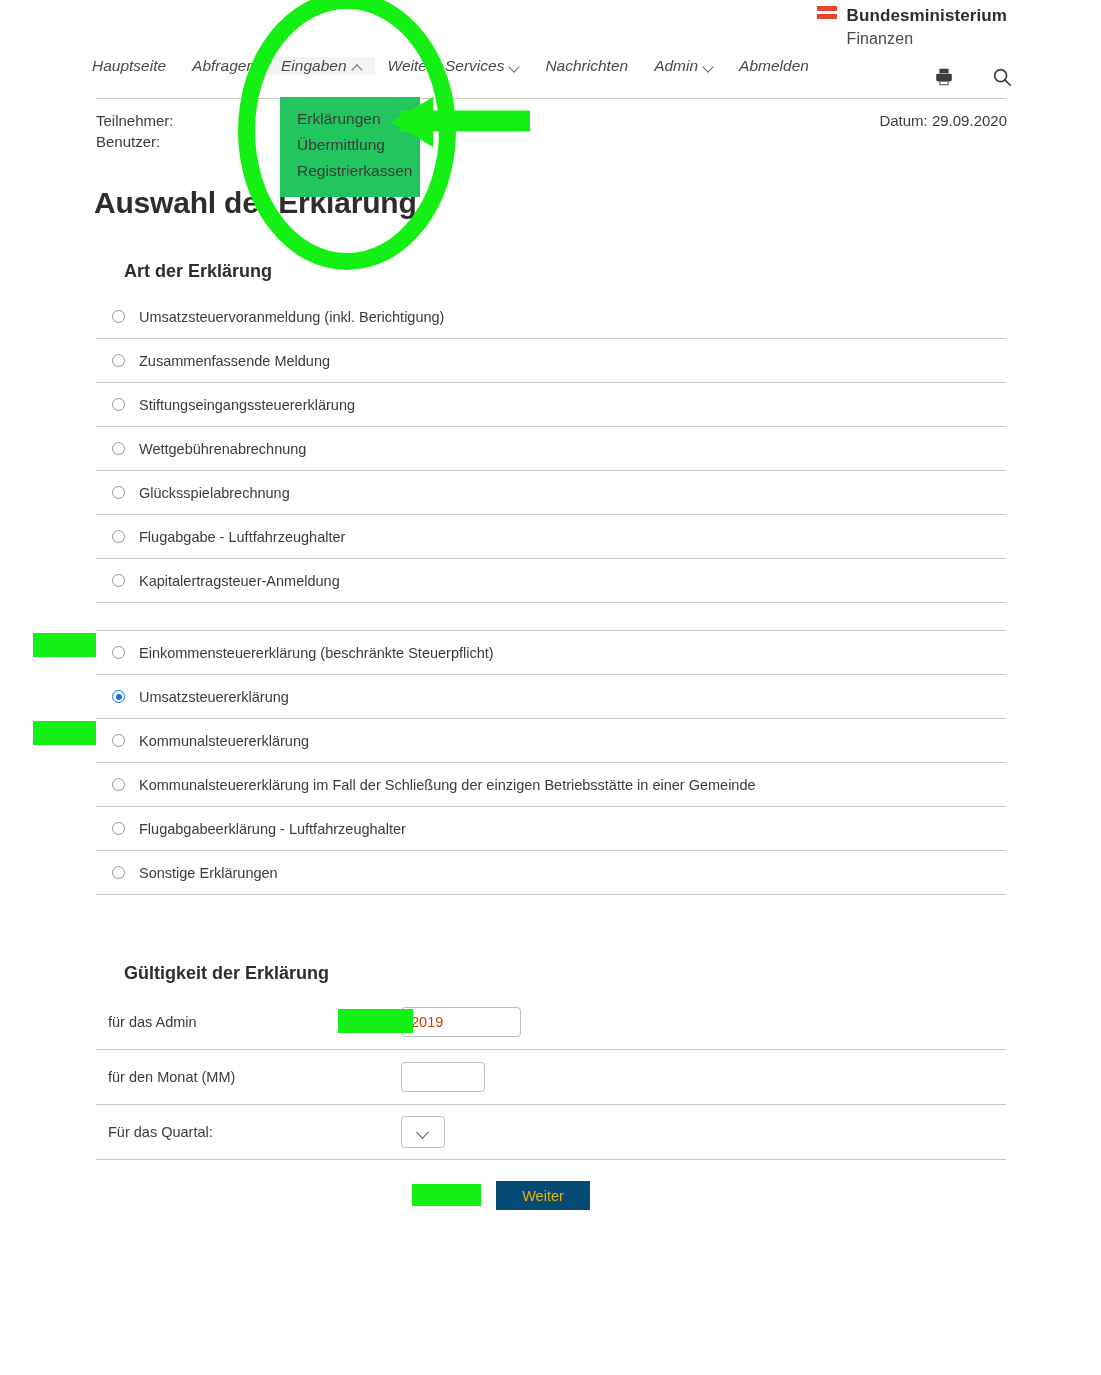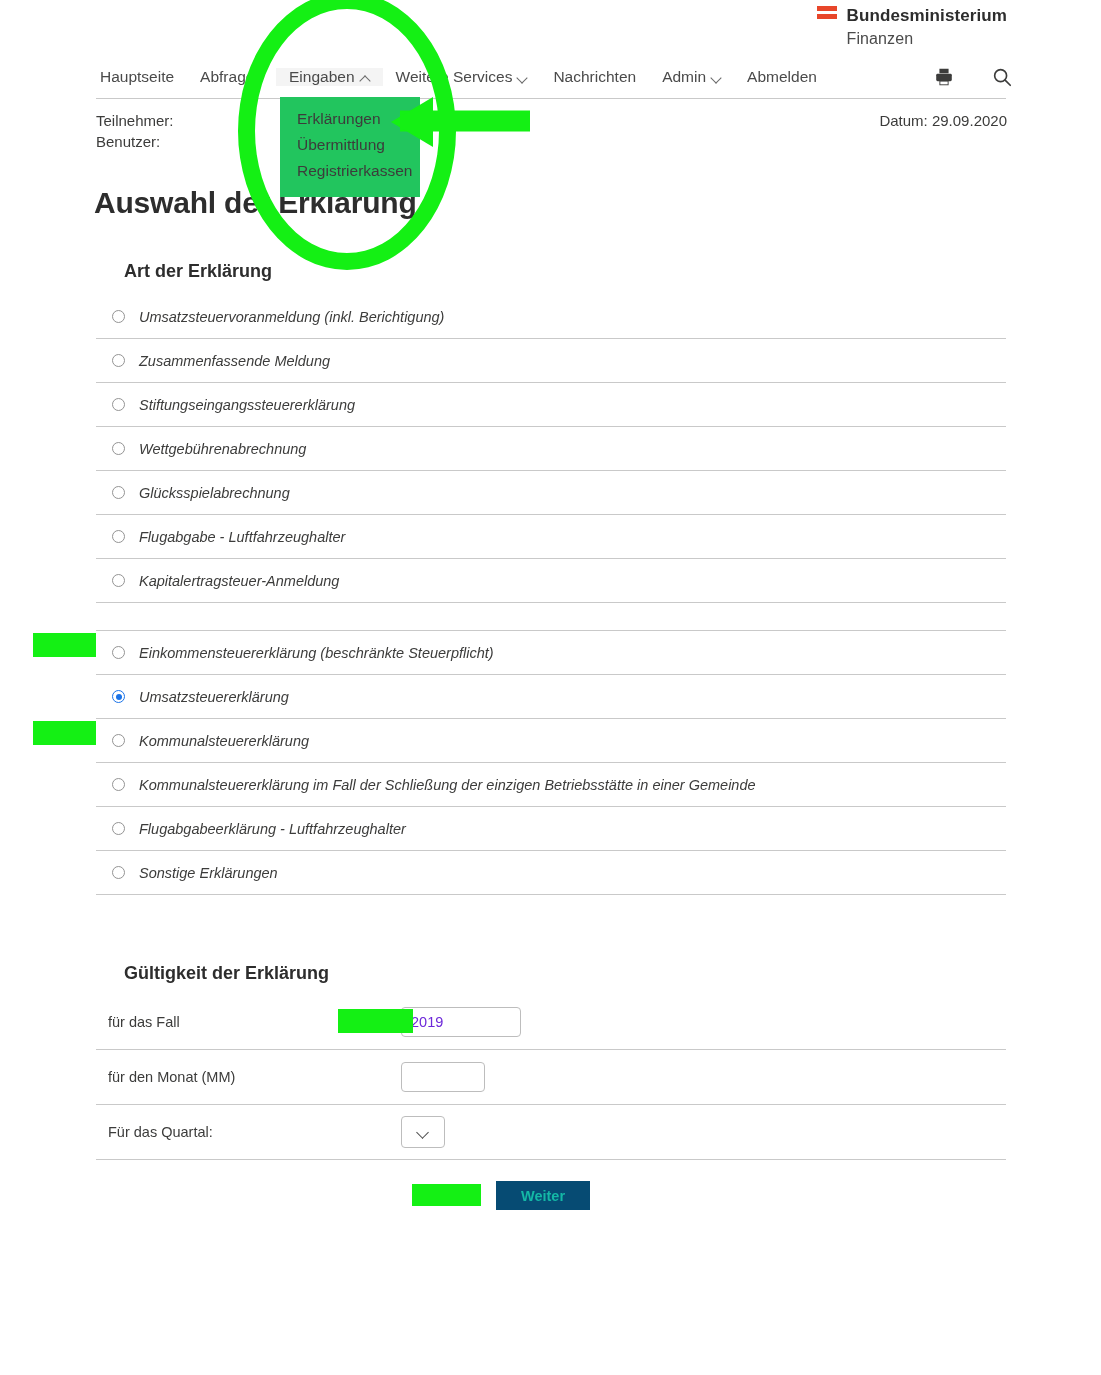--- a/index.html
+++ b/index.html
@@ -58,22 +58,22 @@
   .bm-line1 { font-size: 17px; font-weight: 700; color: #2d2d2d; letter-spacing: .1px; }
   .bm-line2 { font-size: 16px; font-weight: 400; color: #4a4a4a; letter-spacing: .1px; }
 
   
   .nav {
     position: absolute;
     left: 0; top: 57px;
     width: 1101px; height: 40px;
   }
   .nav-items {
-    position: absolute; left: 87px; top: 0;
-    display: flex; align-items: center; height: 40px;
+    position: absolute; left: 79px; top: 0;
+    display: flex; align-items: flex-start; height: 40px; font-style: italic;
   }
   .nav-item {
     display: flex; align-items: center; gap: 6px;
     padding: 0 13px;
     font-size: 15.5px;
     color: #4a4a4a;
     white-space: nowrap;
     cursor: pointer;
   }
   .nav-item.open { background: #f4f4f4; }
@@ -130,21 +130,21 @@
   }
   .section-head {
     position: absolute; left: 124px;
     font-size: 18px; font-weight: 700; color: #2d2d2d;
   }
   .rows { position: absolute; left: 96px; width: 910px; }
   .row {
     position: relative;
     height: 44px;
     border-bottom: 1px solid #c9c9c9;
-    display: flex; align-items: center; font-style: italic;
+    display: flex; align-items: center;
   }
   .row.spacer { height: 28px; }
   .radio {
     width: 13px; height: 13px;
     border: 1px solid #949494;
     border-radius: 50%;
     margin-left: 16px;
     flex: 0 0 auto;
     background: #fff;
     position: relative;
@@ -176,21 +176,21 @@
     font-size: 14.5px;
     color: #3c3c3b;
   }
   .txtbox {
     height: 30px;
     border: 1px solid #bdbdbd;
     border-radius: 4px;
     background: #fff;
     font-family: "Liberation Sans", sans-serif;
     font-size: 14.5px;
-    color: #6d28d9;
+    color: #c2410c;
     padding: 0 9px;
     outline: none;
   }
   .txtbox.year { width: 120px; }
   .txtbox.month { width: 84px; }
   .selbox {
     height: 32px; width: 44px;
     border: 1px solid #bdbdbd;
     border-radius: 4px;
     background: #fff;
@@ -204,26 +204,25 @@
     border-right: 1.6px solid #4a4a4a;
     border-bottom: 1.6px solid #4a4a4a;
     transform: rotate(45deg);
   }
 
   .btn-weiter {
     position: absolute;
     left: 496px; top: 1181px;
     width: 94px; height: 29px;
     background: #064b73;
-    color: #14b8a6;
+    color: #eab308;
     border: none;
     font-family: "Liberation Sans", sans-serif;
     font-size: 14.5px;
     cursor: pointer;
-    font-weight: bold;
   }
 
   
   .anno { position: absolute; z-index: 40; pointer-events: none; }
   .green-bar { background: #14f014; position: absolute; z-index: 25; }
   .ellipse {
     position: absolute;
     left: 238px; top: -8px;
     width: 218px; height: 278px;
     border: 17px solid #14f014;
@@ -365,21 +364,21 @@
       </div>
       <div class="row">
         <span class="radio"></span>
         <label>Sonstige Erklärungen</label>
       </div>
     </div>
 
   <div class="section-head" style="top:963px">Gültigkeit der Erklärung</div>
   <div class="rows" style="top:995px">
     <div class="vrow">
-      <div class="vlabel">für das Fall</div>
+      <div class="vlabel">für das Admin</div>
       <input class="txtbox year" type="text" value="2019" style="">
     </div>
     <div class="vrow">
       <div class="vlabel">für den Monat (MM)</div>
       <input class="txtbox month" type="text" value="" style="">
     </div>
     <div class="vrow">
       <div class="vlabel">Für das Quartal:</div>
       <div class="selbox">
         <span></span>

